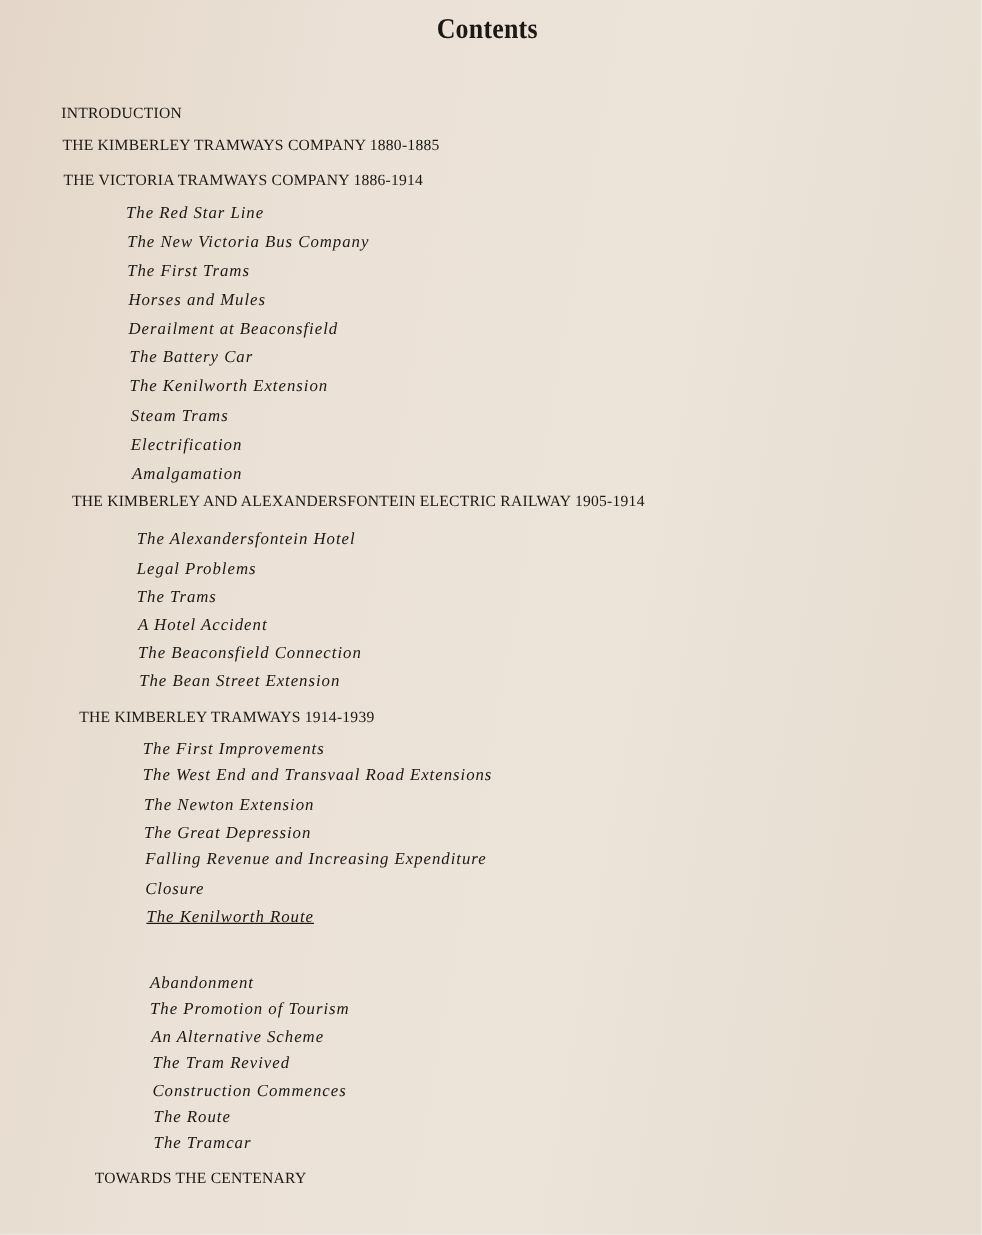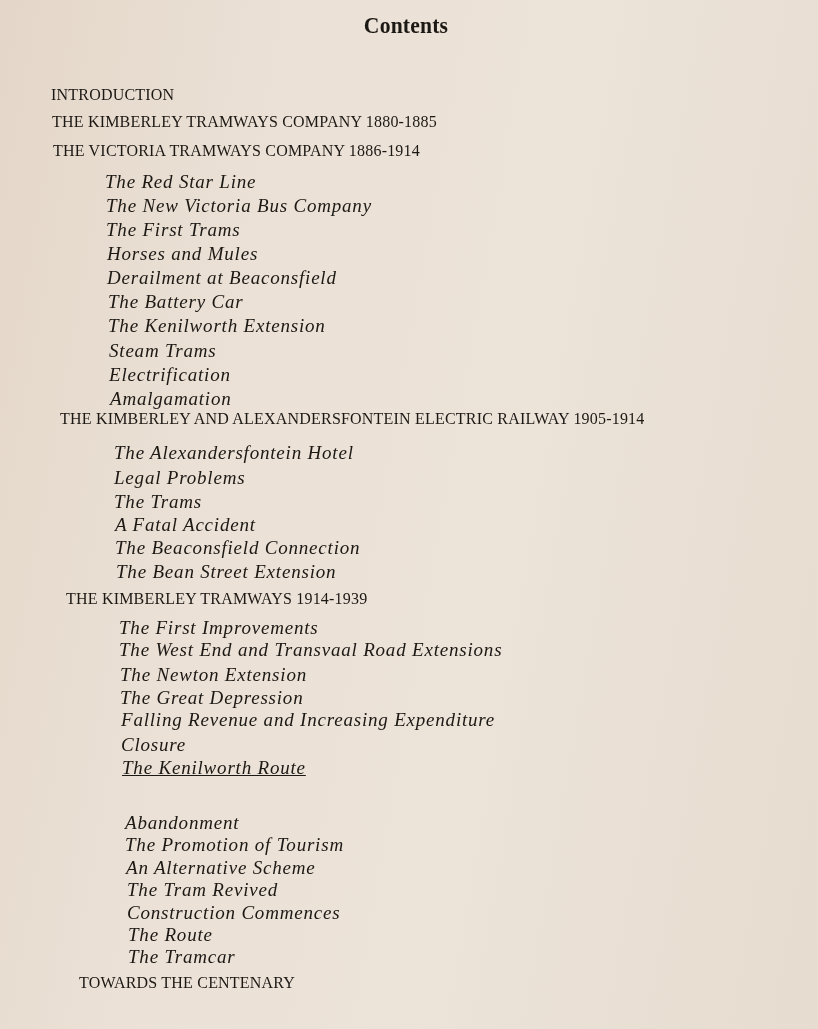--- a/index.html
+++ b/index.html
@@ -11,25 +11,25 @@
     position: relative;
   }
   .page { position: absolute; left: 16px; top: 0; width: 818px; height: 1029px; }
   .title {
     position: absolute; left: 0; width: 780px; top: 12px; text-align: center;
     font-size: 24px; font-weight: bold; letter-spacing: 0.2px;
     transform: scaleX(0.9);
   }
   .entry { position: absolute; white-space: nowrap; }
   .chapter {
-    font-size: 16px; letter-spacing: 0.2px;
+    font-size: 13px; letter-spacing: 0.2px;
     transform-origin: left center;
   }
   .section {
-    font-style: italic; font-size: 19px; letter-spacing: 0.8px;
+    font-style: italic; font-size: 14px; letter-spacing: 0.8px;
   }
 </style>
 </head>
 <body>
 
 <div class="page">
   <div class="title">Contents</div>
 
   <div class="entry chapter" style="left:35px; top:86px;">INTRODUCTION</div>
 
@@ -44,21 +44,21 @@
   <div class="entry section" style="left:92px; top:291px;">The Battery Car</div>
   <div class="entry section" style="left:92px; top:315px;">The Kenilworth Extension</div>
   <div class="entry section" style="left:93px; top:340px;">Steam Trams</div>
   <div class="entry section" style="left:93px; top:364px;">Electrification</div>
   <div class="entry section" style="left:94px; top:388px;">Amalgamation</div>
 
   <div class="entry chapter" style="left:44px; top:410px;">THE KIMBERLEY AND ALEXANDERSFONTEIN ELECTRIC RAILWAY 1905-1914</div>
   <div class="entry section" style="left:98px; top:442px;">The Alexandersfontein Hotel</div>
   <div class="entry section" style="left:98px; top:467px;">Legal Problems</div>
   <div class="entry section" style="left:98px; top:491px;">The Trams</div>
-  <div class="entry section" style="left:99px; top:514px;">A Fatal Accident</div>
+  <div class="entry section" style="left:99px; top:514px;">A Hotel Accident</div>
   <div class="entry section" style="left:99px; top:537px;">The Beaconsfield Connection</div>
   <div class="entry section" style="left:100px; top:561px;">The Bean Street Extension</div>
 
   <div class="entry chapter" style="left:50px; top:590px;">THE KIMBERLEY TRAMWAYS 1914-1939</div>
   <div class="entry section" style="left:103px; top:617px;">The First Improvements</div>
   <div class="entry section" style="left:103px; top:639px;font-style:italic;">The West End and Transvaal Road Extensions</div>
   <div class="entry section" style="left:104px; top:664px;">The Newton Extension</div>
   <div class="entry section" style="left:104px; top:687px;">The Great Depression</div>
   <div class="entry section" style="left:105px; top:709px;">Falling Revenue and Increasing Expenditure</div>
   <div class="entry section" style="left:105px; top:734px;">Closure</div>

